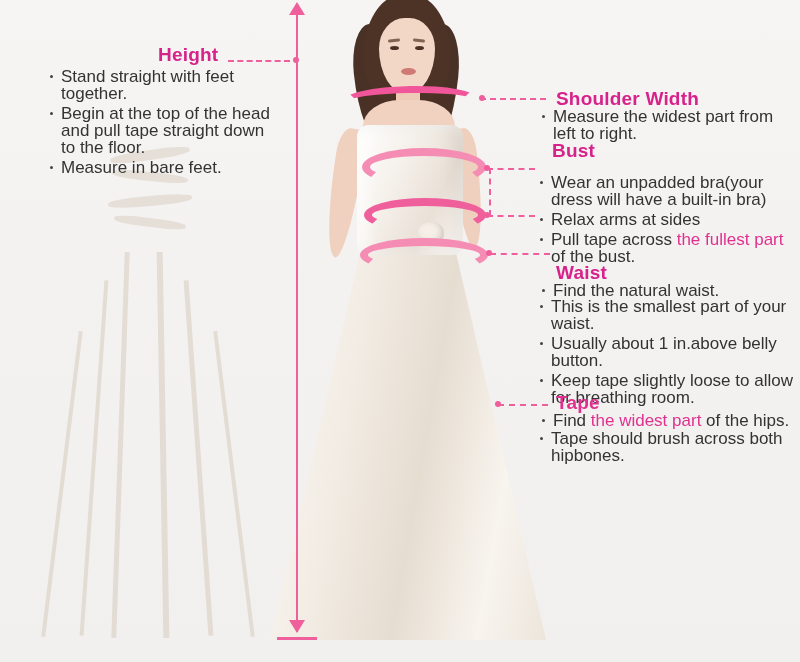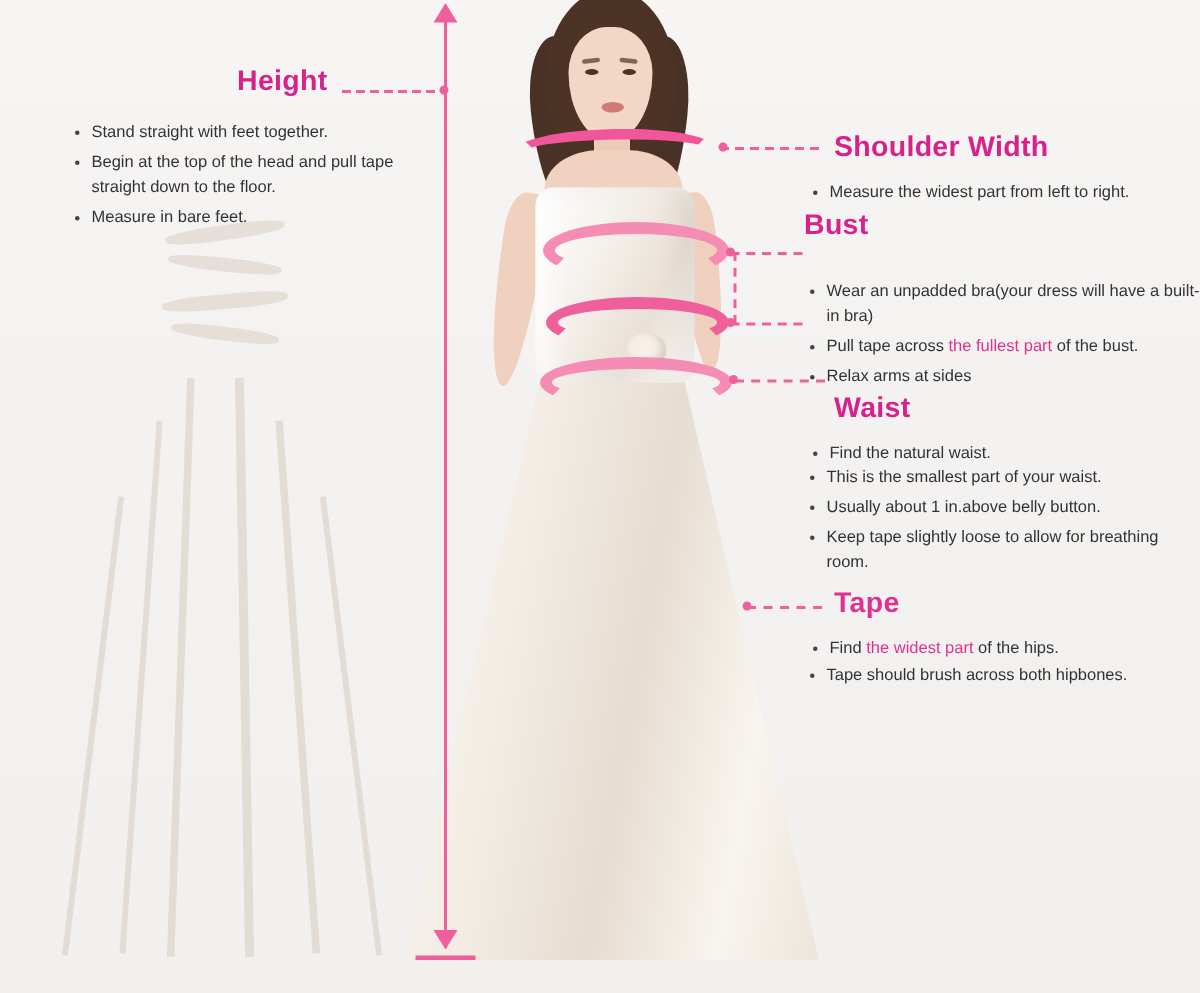--- a/index.html
+++ b/index.html
@@ -243,23 +243,22 @@
     position: absolute;
     font-weight: bold;
     color: #d6228a;
     font-size: 19px;
     letter-spacing: .2px;
   }
   .label.hips { color: #e0318f; }
   .bullets {
     position: absolute;
     color: #333;
-    font-size: 11px;
+    font-size: 17px;
     line-height: 17px;
-    margin-top: 12px;
   }
   .bullets ul {
     list-style: none;
     margin: 0;
     padding: 0;
   }
   .bullets li {
     position: relative;
     padding-left: 13px;
     margin-bottom: 3px;
@@ -279,21 +278,21 @@
   #height-label   { left: 158px; top: 44px; }
   #height-bullets { left: 48px;  top: 68px; width: 232px; }
   #height-dash    { left: 228px; top: 60px; width: 62px; }
   #height-dot     { left: 293px; top: 57px; }
 
   #shoulder-label { left: 556px; top: 88px; }
   #shoulder-note  { left: 540px; top: 108px; width: 256px; }
   #shoulder-dash  { left: 480px; top: 98px; width: 66px; }
   #shoulder-dot   { left: 479px; top: 95px; }
 
-  #bust-label     { left: 536px; top: 140px; }
+  #bust-label     { left: 552px; top: 140px; }
   #bust-note      { left: 548px; top: 160px; width: 250px; }
   #bust-bullets   { left: 538px; top: 174px; width: 262px; }
   #bust-dash      { left: 487px; top: 168px; width: 48px; }
   #bust-dot       { left: 484px; top: 165px; }
   #bust-dash2     { left: 487px; top: 215px; width: 48px; }
   #bust-dot2      { left: 484px; top: 212px; }
   #bust-vdash     { left: 489px; top: 168px; width: 0; height: 48px; border-left: 2px dashed #ef5f9c; border-top: none; }
 
   #waist-label    { left: 556px; top: 262px; }
   #waist-note     { left: 540px; top: 282px; width: 250px; }
@@ -377,22 +376,22 @@
 
   <div class="dot" id="bust-dot"></div>
   <div class="dash-h" id="bust-dash"></div>
   <div class="dot" id="bust-dot2"></div>
   <div class="dash-h" id="bust-dash2"></div>
   <div class="dash-h" id="bust-vdash"></div>
   <div class="label" id="bust-label">Bust</div>
   <div class="bullets" id="bust-bullets">
     <ul>
       <li>Wear an unpadded bra(your dress will have a built-in bra)</li>
+      <li>Relax arms at sides</li>
       <li><span>Pull tape across <span class="hl">the fullest part</span> of the bust.</span></li>
-      <li>Relax arms at sides</li>
     </ul>
   </div>
 
   <div class="dot" id="waist-dot"></div>
   <div class="dash-h" id="waist-dash"></div>
   <div class="label" id="waist-label">Waist</div>
   <div class="bullets" id="waist-note">
     <ul>
       <li>Find the natural waist.</li>
     </ul>

